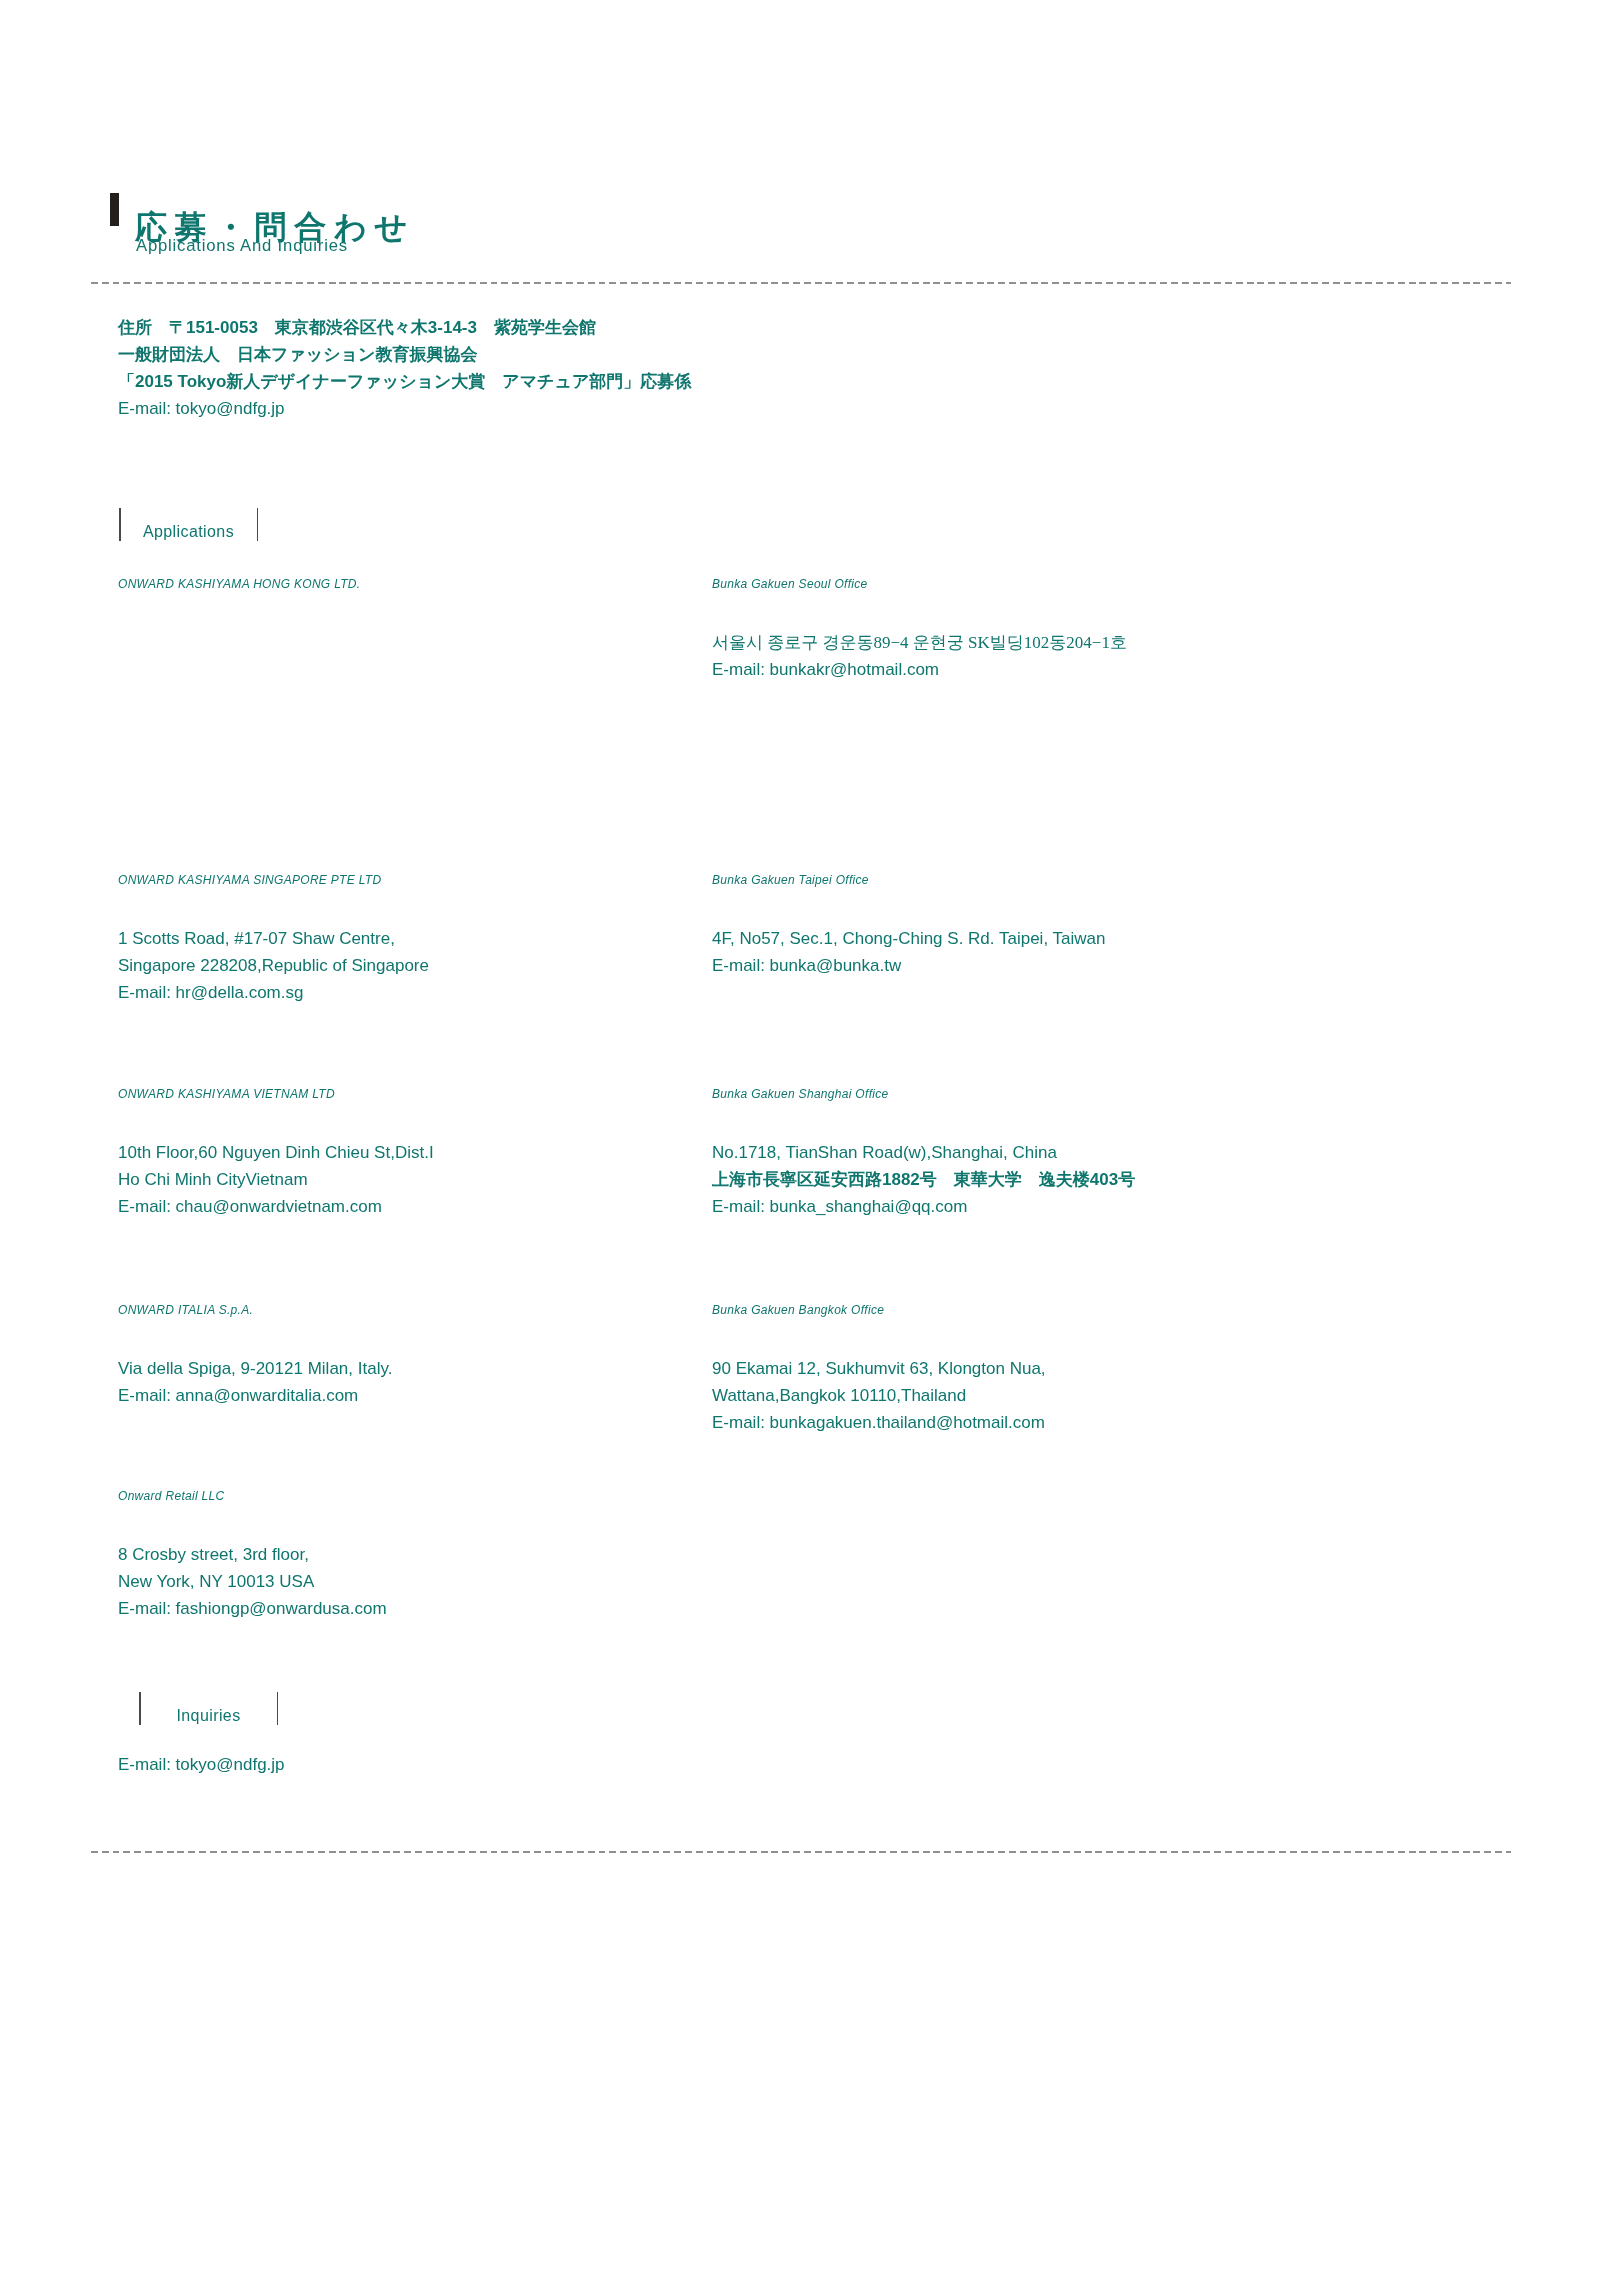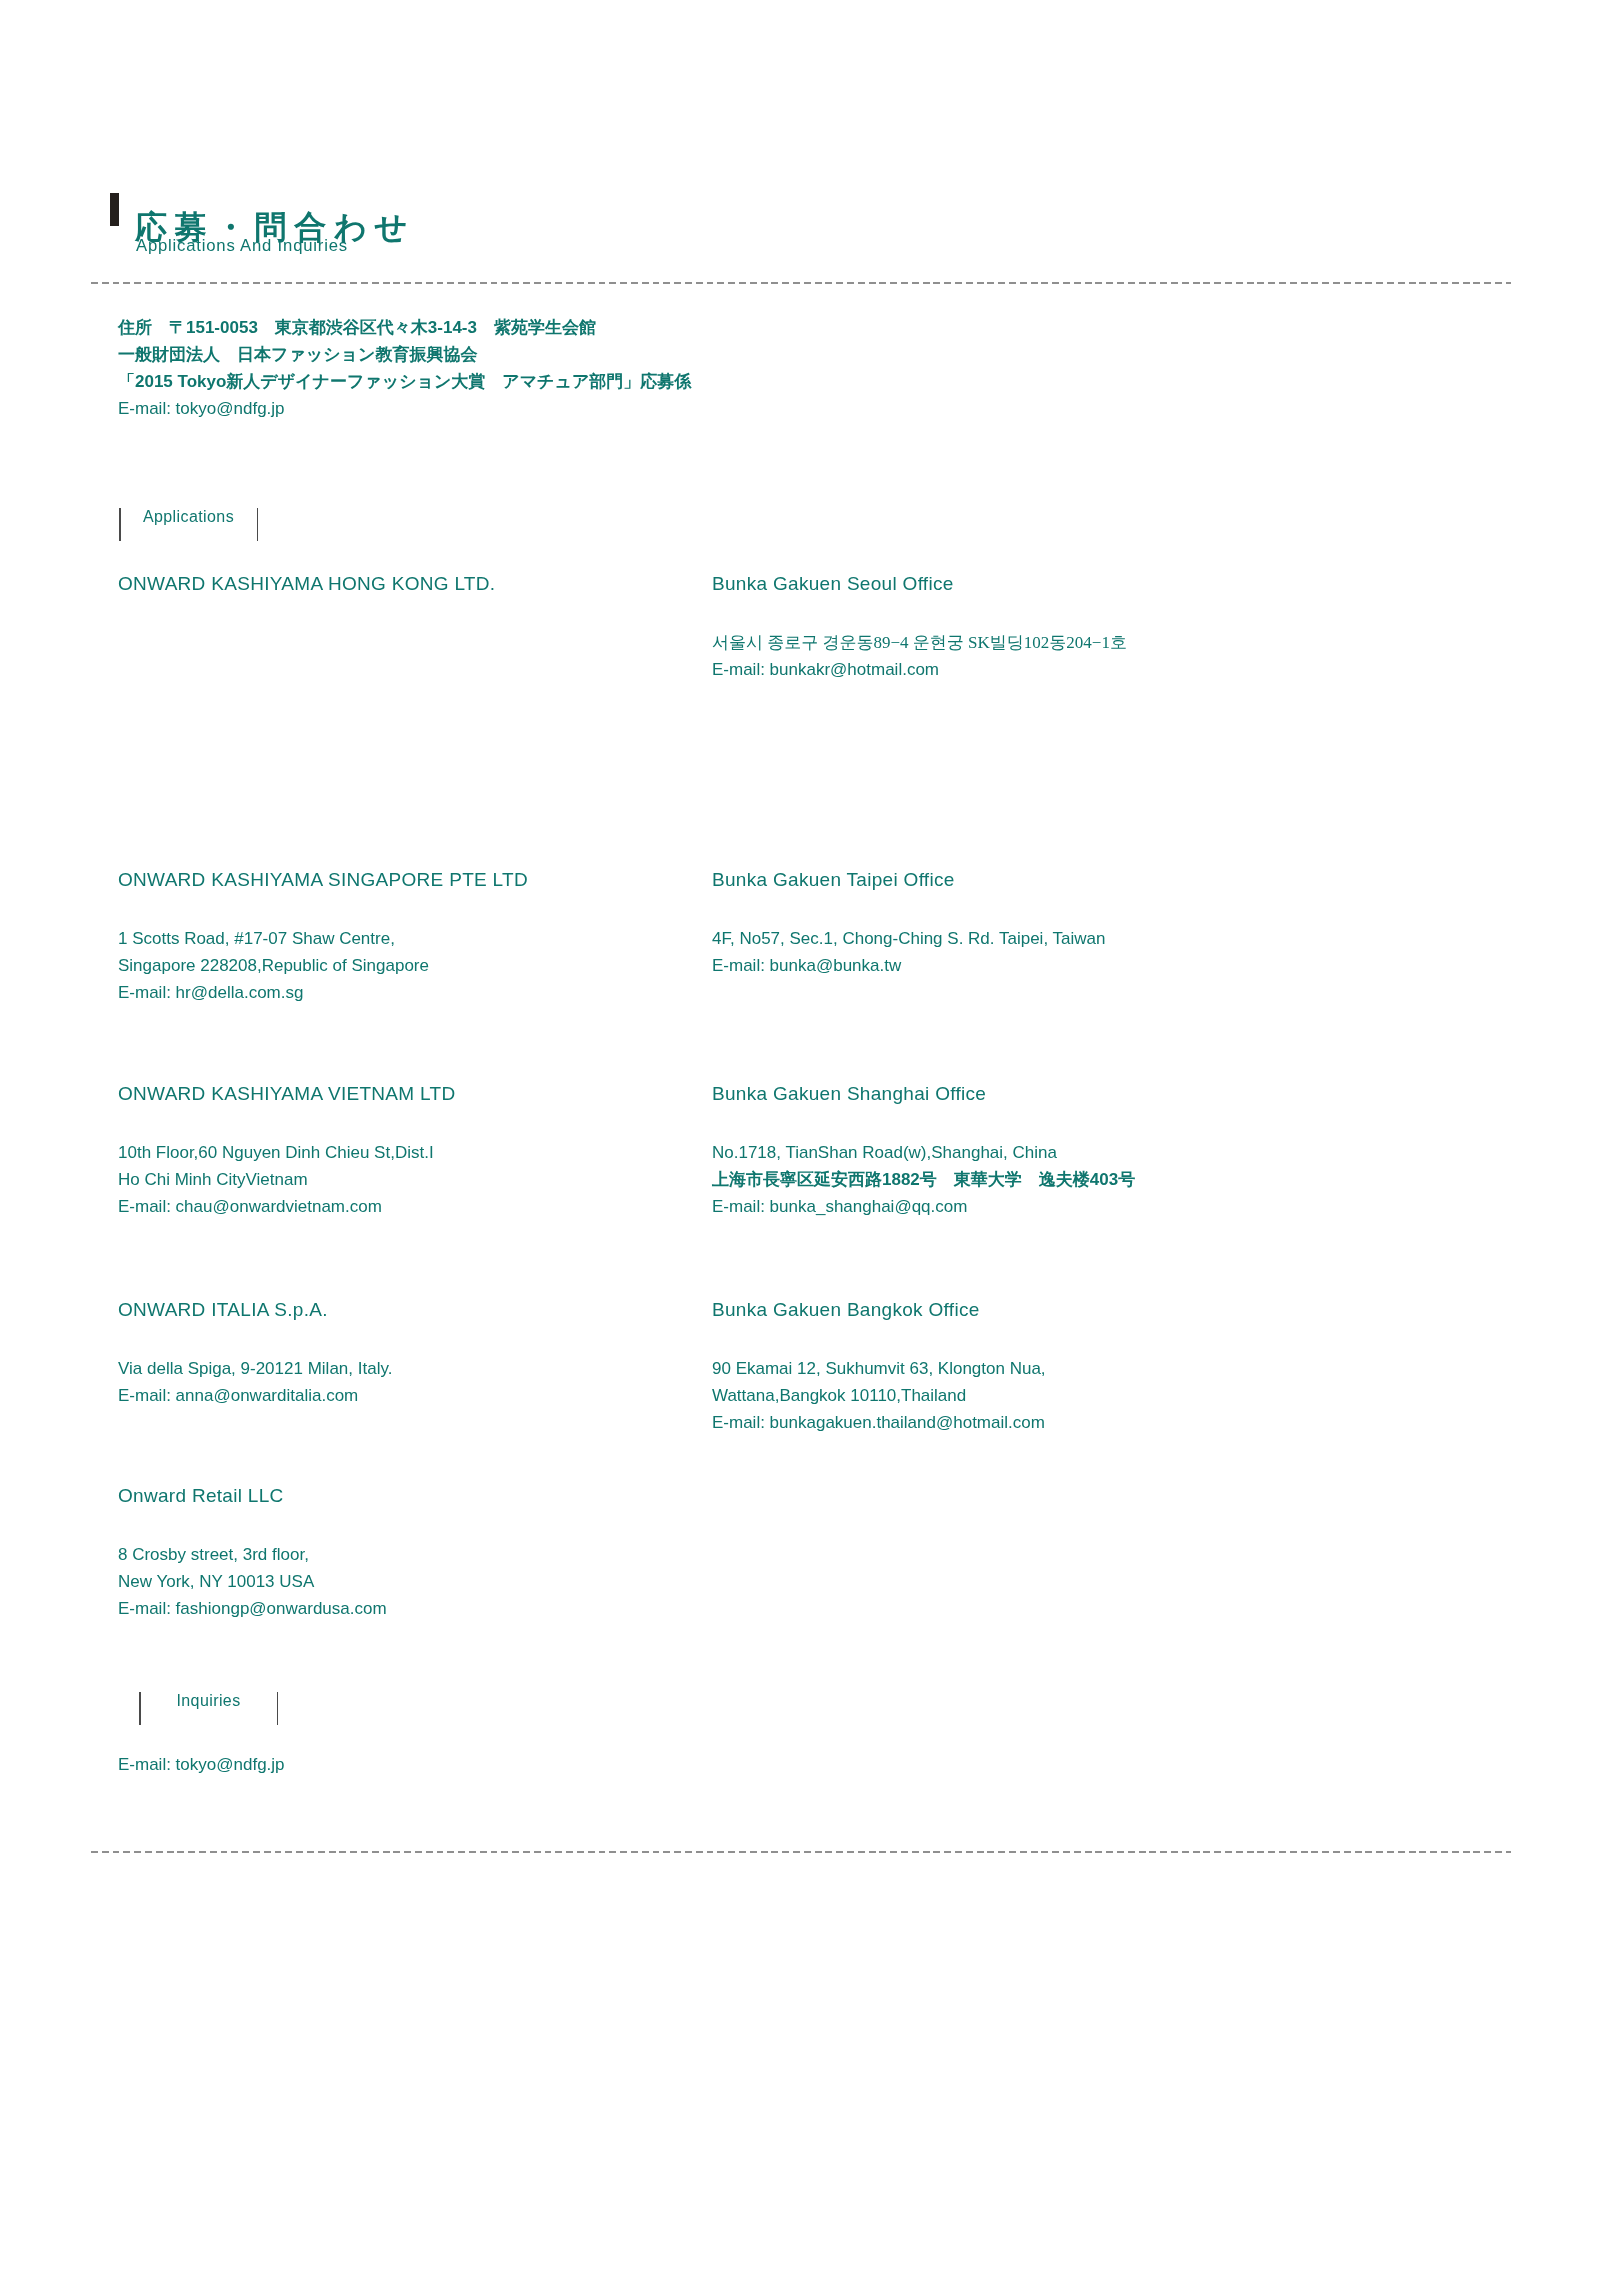--- a/index.html
+++ b/index.html
@@ -58,21 +58,21 @@
     white-space: nowrap;
   }
 
   
   .section-label {
     position: absolute;
     left: 119px;
     width: 139px;
     height: 33px;
     display: flex;
-    align-items: flex-start;
+    align-items: flex-end;
     justify-content: space-between;
   }
   .section-label.applications { top: 508px; }
   .section-label.inquiries { top: 1692px; padding-left: 20px; }
   .vbar {
     width: 1.5px;
     height: 33px;
     background: #4a4a4a;
     flex: 0 0 auto;
   }
@@ -94,25 +94,26 @@
   .row.r1 { top: 868px; }
   .row.r2 { top: 1082px; }
   .row.r3 { top: 1298px; }
   .row.r4 { top: 1484px; }
   .col { position: absolute; top: 0; }
   .col.left  { left: 0;     width: 588px; }
   .col.right { left: 594px; width: 774px; }
 
   .entry-name {
     margin: 0;
-    font-size: 19px;
+    font-size: 12px;
     font-weight: 400;
     letter-spacing: 0.3px;
     line-height: 24.5px;
     white-space: nowrap;
+    font-style: italic;
   }
   .entry-lines { margin-top: 32px; }
   .line {
     font-size: 17px;
     line-height: 27px;
     white-space: nowrap;
   }
 
   
   .cjk { font-weight: 600; }

